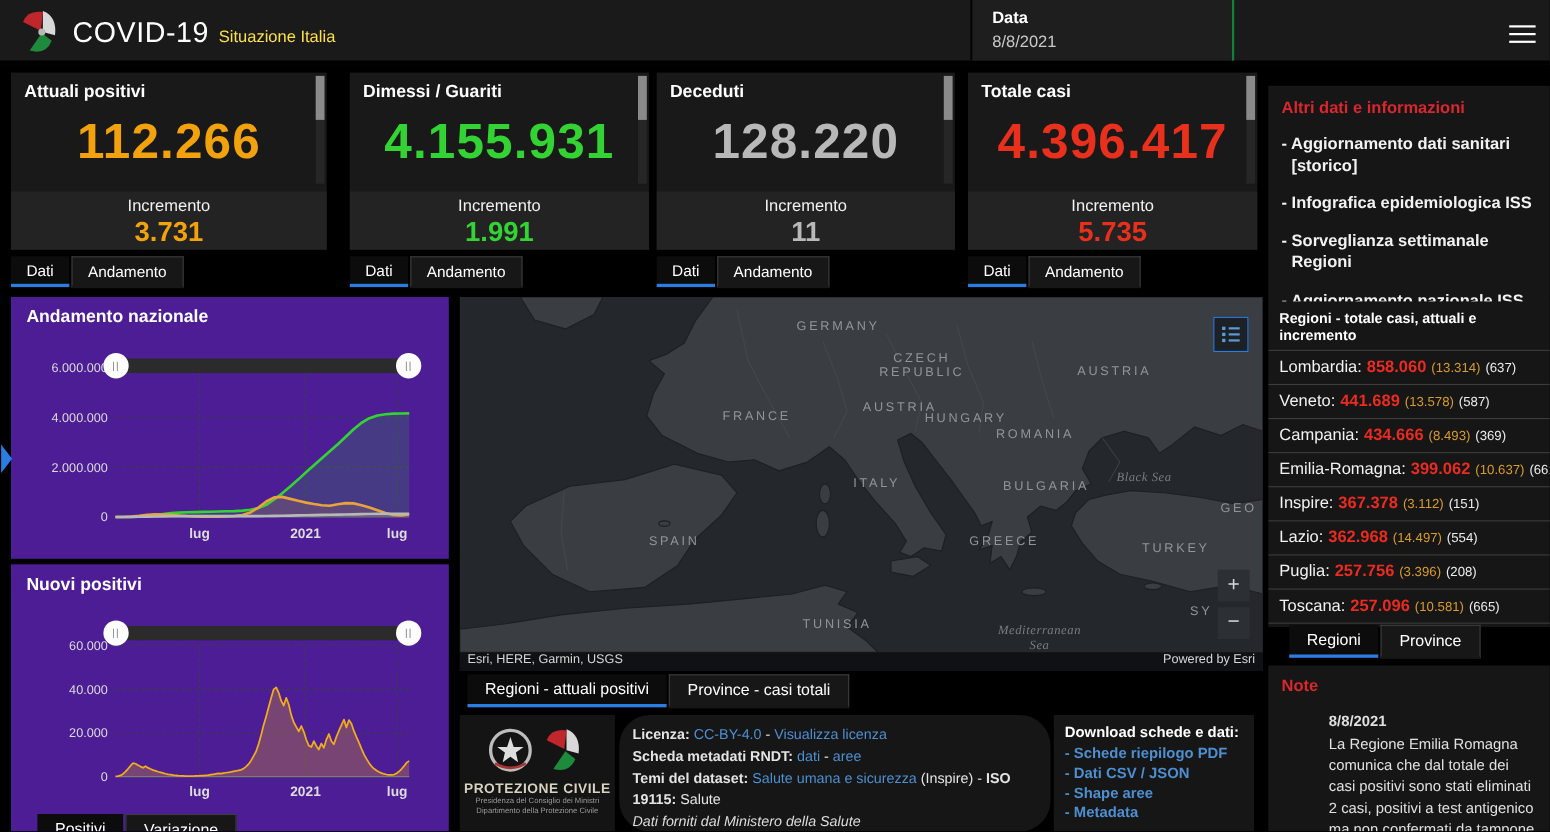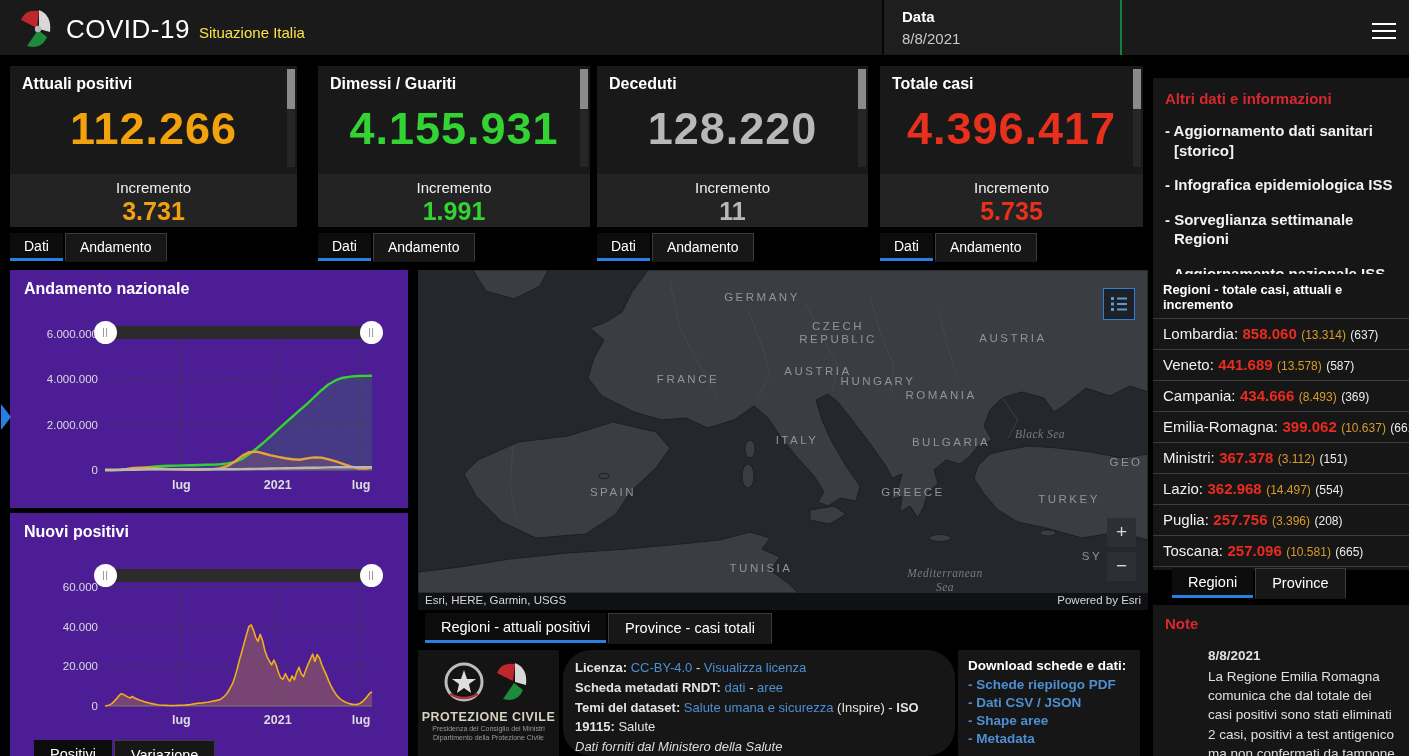--- a/index.html
+++ b/index.html
@@ -354,21 +354,21 @@
       </div>
   </div>
 
   <div id="sb-regions">
     <div id="sb-regions-title">Regioni - totale casi, attuali e incremento</div>
     <div id="sb-region-rows">
         <div class="region-row"><span class="rname">Lombardia:</span> <span class="rtot">858.060</span> <span class="ract">(13.314)</span> <span class="rinc">(637)</span></div>
         <div class="region-row"><span class="rname">Veneto:</span> <span class="rtot">441.689</span> <span class="ract">(13.578)</span> <span class="rinc">(587)</span></div>
         <div class="region-row"><span class="rname">Campania:</span> <span class="rtot">434.666</span> <span class="ract">(8.493)</span> <span class="rinc">(369)</span></div>
         <div class="region-row"><span class="rname">Emilia-Romagna:</span> <span class="rtot">399.062</span> <span class="ract">(10.637)</span> <span class="rinc">(661)</span></div>
-        <div class="region-row"><span class="rname">Ministri:</span> <span class="rtot">367.378</span> <span class="ract">(3.112)</span> <span class="rinc">(151)</span></div>
+        <div class="region-row"><span class="rname">Inspire:</span> <span class="rtot">367.378</span> <span class="ract">(3.112)</span> <span class="rinc">(151)</span></div>
         <div class="region-row"><span class="rname">Lazio:</span> <span class="rtot">362.968</span> <span class="ract">(14.497)</span> <span class="rinc">(554)</span></div>
         <div class="region-row"><span class="rname">Puglia:</span> <span class="rtot">257.756</span> <span class="ract">(3.396)</span> <span class="rinc">(208)</span></div>
         <div class="region-row"><span class="rname">Toscana:</span> <span class="rtot">257.096</span> <span class="ract">(10.581)</span> <span class="rinc">(665)</span></div>
         <div class="region-row">   </div>
       </div>
   </div>
   <div id="sb-tabs"><span class="tab active">Regioni</span><span class="tab inactive">Province</span></div>
 
   <div id="sb-note">
     <div id="sb-note-title">Note</div>

